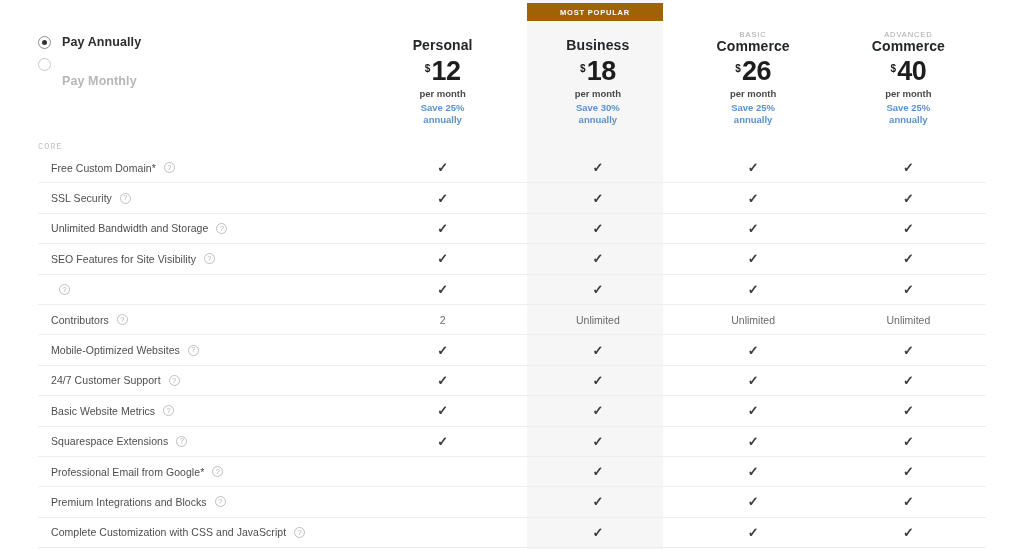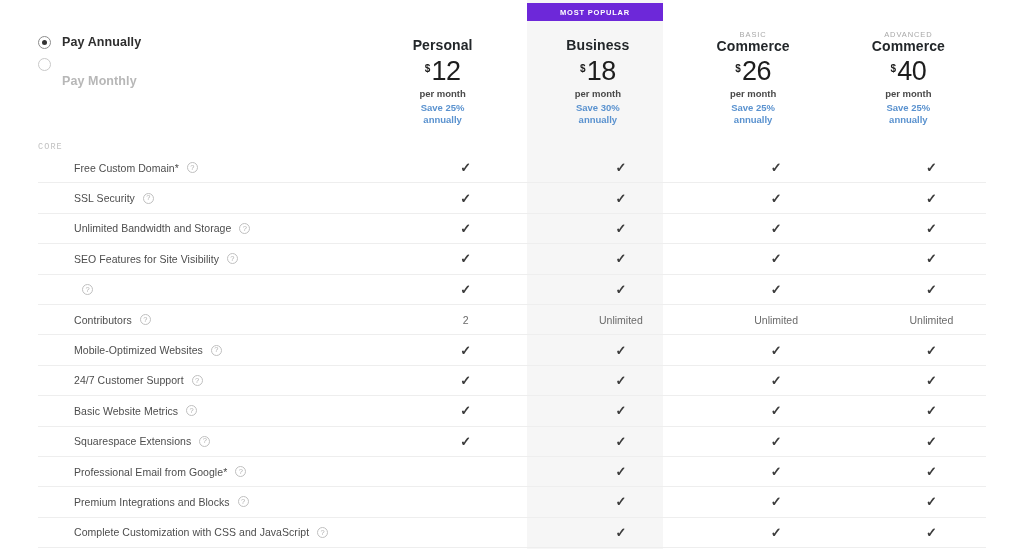--- a/index.html
+++ b/index.html
@@ -29,21 +29,21 @@
     background: #f6f6f6;
     z-index: 0;
   }
 
   .most-popular-banner {
     position: absolute;
     left: 527px;
     top: 3px;
     width: 136px;
     height: 18px;
-    background: #6d28d9;
+    background: #a16207;
     color: #ffffff;
     font-size: 7.5px;
     font-weight: bold;
     letter-spacing: 0.8px;
     display: flex;
     align-items: center;
     justify-content: center;
     z-index: 3;
   }
 
@@ -153,21 +153,21 @@
     font-size: 10px;
     font-weight: bold;
     vertical-align: super;
     position: relative;
     top: -2px;
     margin-right: 1px;
   }
 
   .amount {
     font-size: 27px;
-    font-weight: normal;
+    font-weight: bold;
     letter-spacing: -0.5px;
     margin-top: 21px;
   }
 
   .per-month {
     position: absolute;
     top: 88px;
     left: 0;
     right: 0;
     font-size: 9.5px;
@@ -219,21 +219,20 @@
 
   .feature-cell {
     width: 327px;
     flex: none;
     display: flex;
     align-items: center;
     font-size: 10.5px;
     color: #4d4d4d;
     letter-spacing: 0.05px;
     padding-left: 13px;
-    margin-left: 23px;
   }
 
   .help-icon {
     display: inline-flex;
     align-items: center;
     justify-content: center;
     width: 11px;
     height: 11px;
     border: 1px solid #c0c0c0;
     border-radius: 50%;

